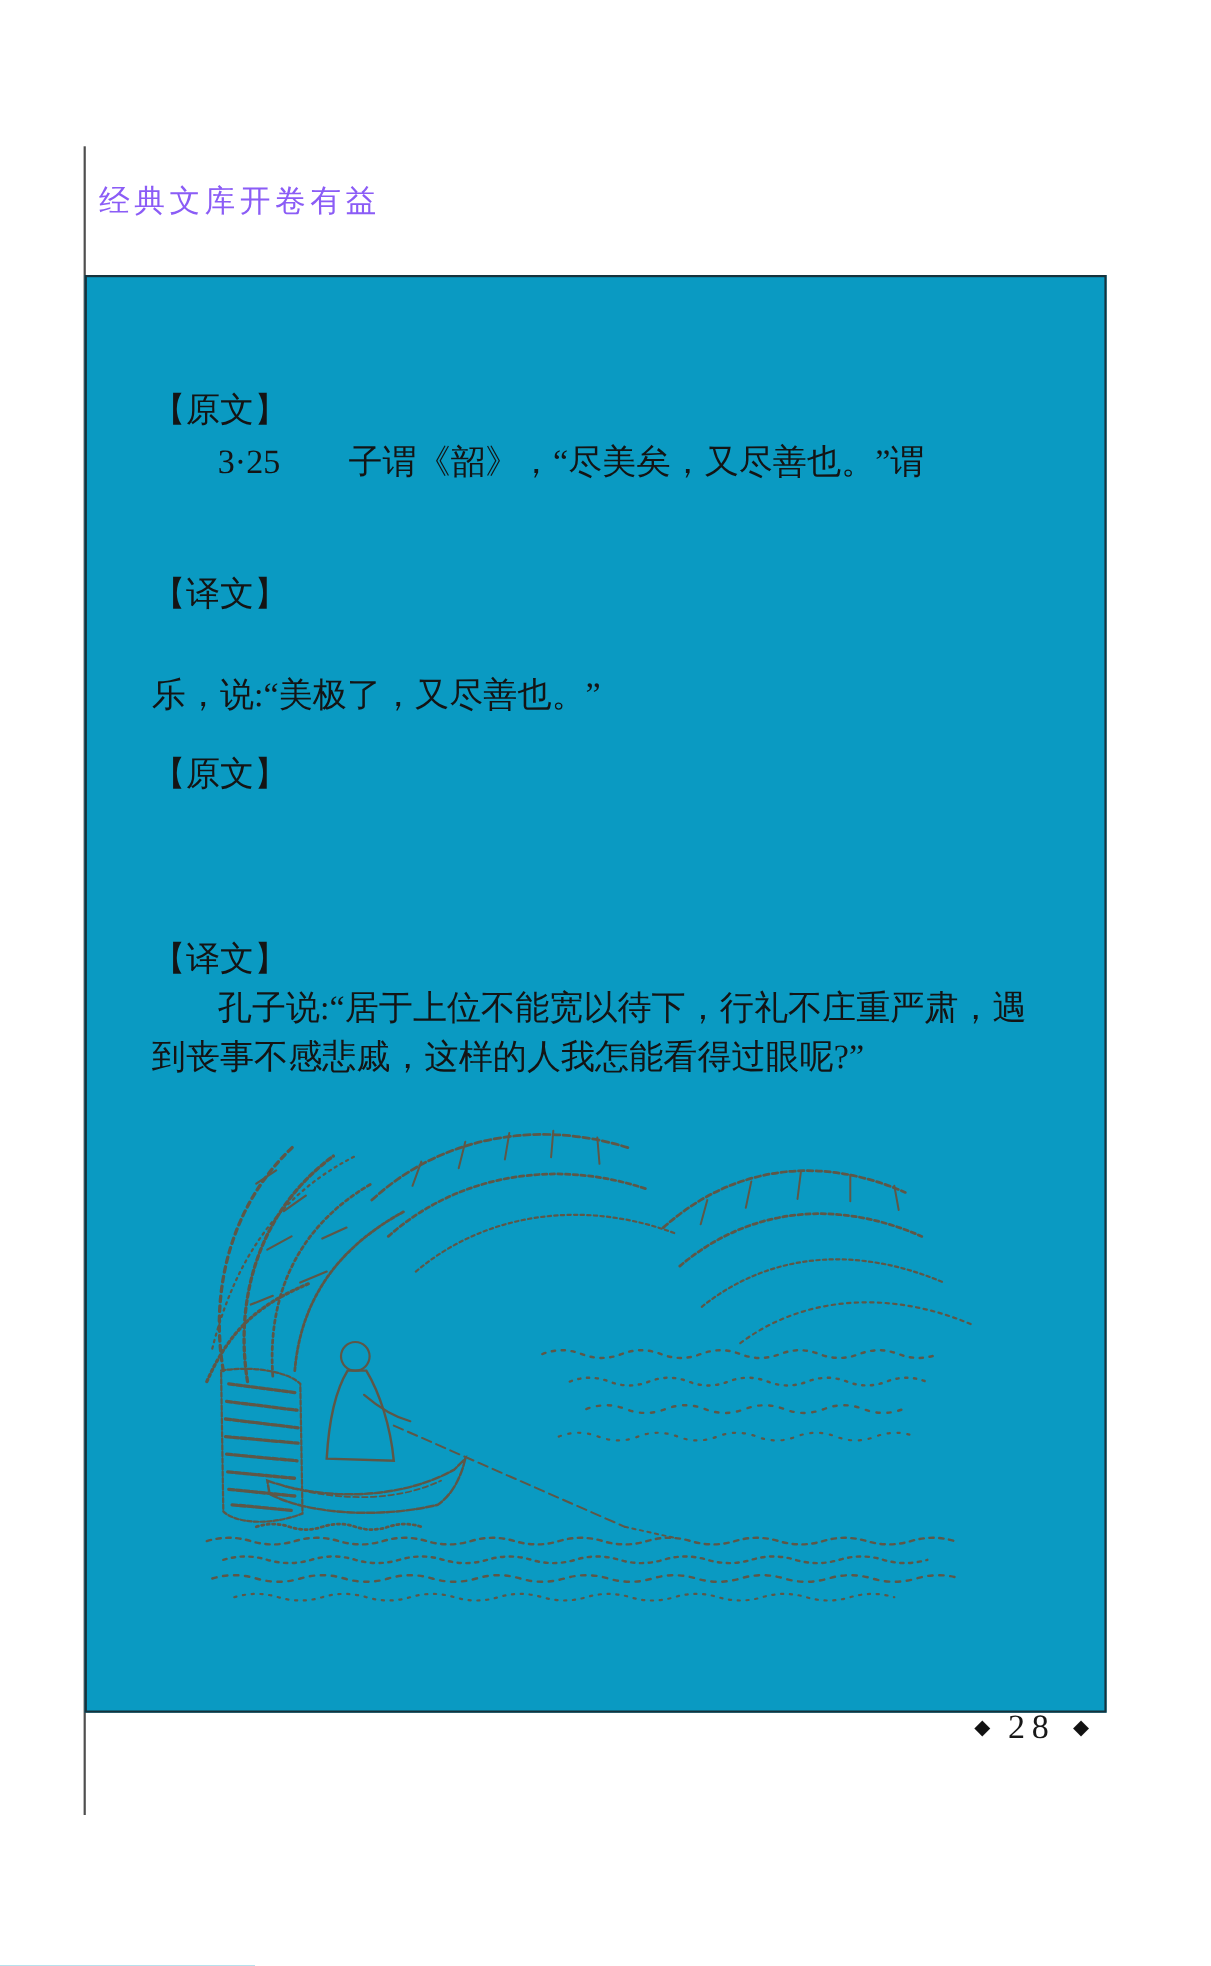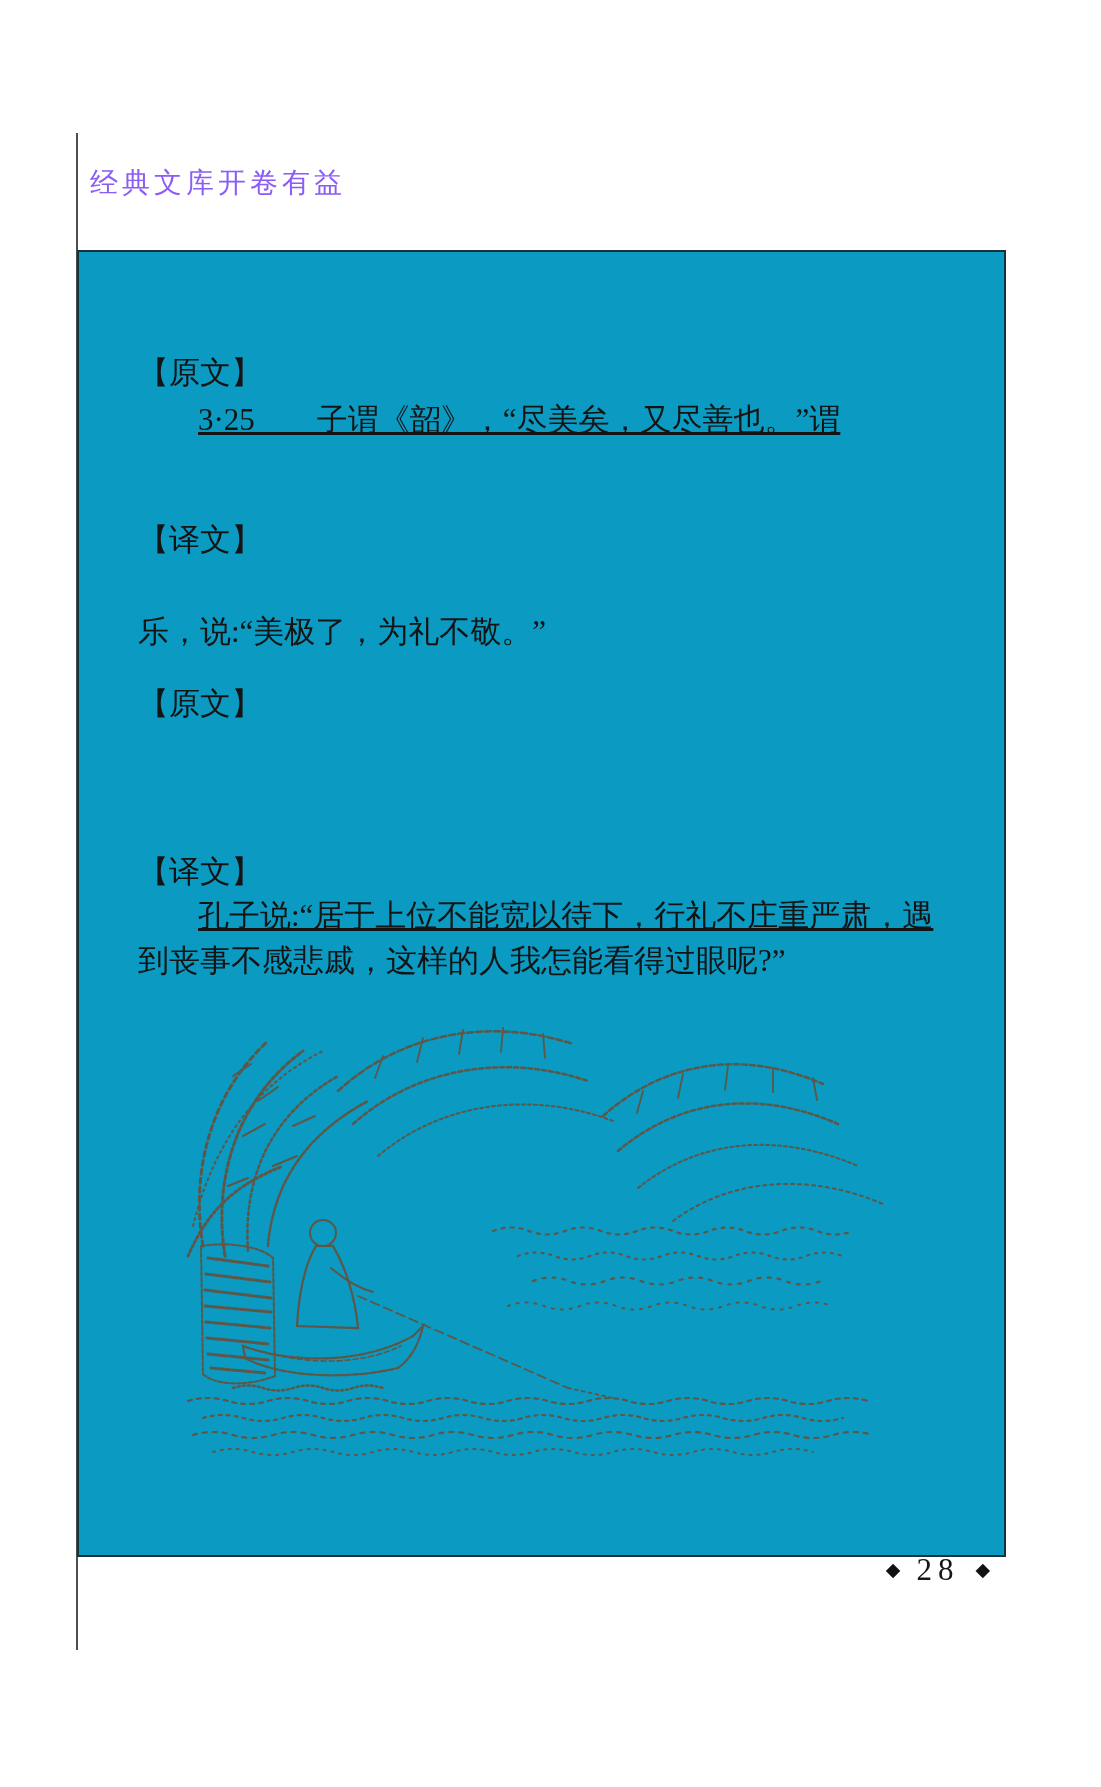--- a/index.html
+++ b/index.html
@@ -30,21 +30,21 @@
     margin-top:11px;
   }
   .sec-label{
     position:absolute;left:59px;
     font-size:31px;color:var(--ink);white-space:nowrap;
   }
   .line{
     position:absolute;left:59px;
     font-size:31px;color:var(--ink);white-space:nowrap;
   }
-  .line.indent{left:119px;text-decoration:underline;}
+  .line.indent{left:119px;}
   .ill{
     position:absolute;left:94px;top:744px;
   }
   .ill path,.ill circle{stroke:var(--ill-ink);fill:none;stroke-linecap:round;}
   .footer{
     position:absolute;left:77px;top:1552px;width:929px;
     text-align:right;font-size:31px;color:#171717;
     letter-spacing:6px;white-space:nowrap;
   }
   .footer .orn{
@@ -58,21 +58,21 @@
 <div class="vrule"></div>
 
 <div class="header-title">经典文库开卷有益</div>
 
 <div class="panel">
 
   <div class="sec-label" style="top:100px">【原文】</div>
   <div class="line indent" style="top:147px">3·25　　子谓《韶》，“尽美矣，又尽善也。”谓</div>
 
   <div class="sec-label" style="top:267px">【译文】</div>
-  <div class="line" style="top:359px">乐，说:“美极了，为礼不敬。”</div>
+  <div class="line" style="top:359px">乐，说:“美极了，又尽善也。”</div>
 
   <div class="sec-label" style="top:431px">【原文】</div>
 
   <div class="sec-label" style="top:599px">【译文】</div>
   <div class="line" style="top:688px">到丧事不感悲戚，这样的人我怎能看得过眼呢?”</div>
   <div class="line indent" style="top:643px">孔子说:“居于上位不能宽以待下，行礼不庄重严肃，遇</div>
 
   <svg class="ill" width="730" height="478" viewBox="0 0 730 478">
 
     <g>

